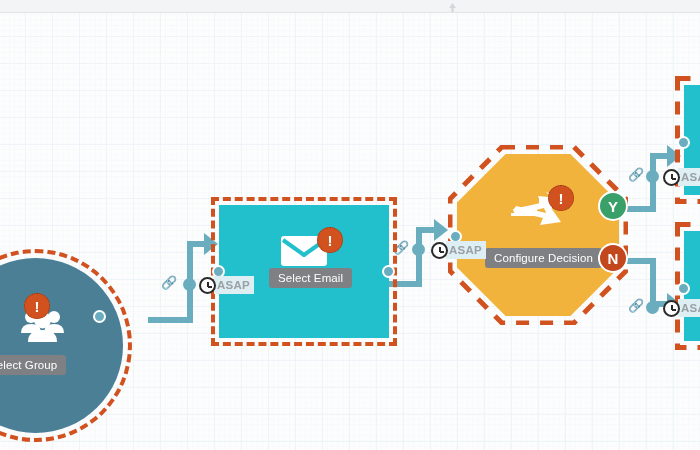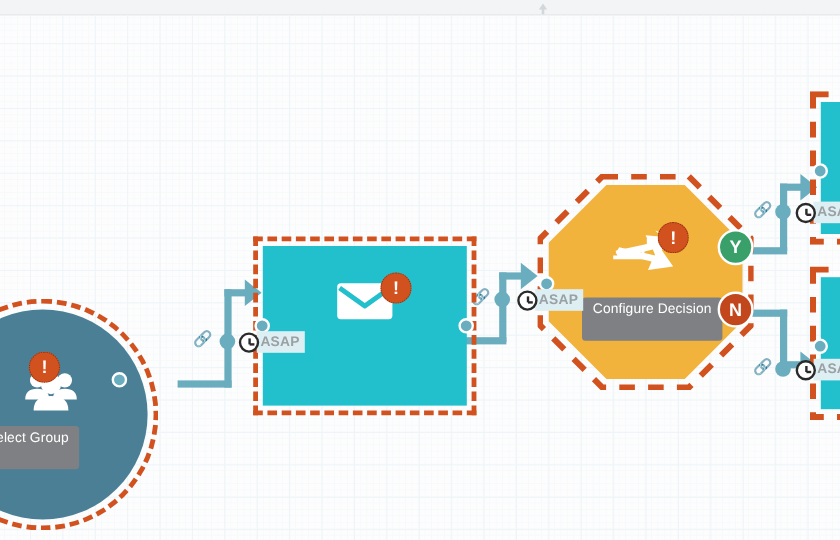--- a/index.html
+++ b/index.html
@@ -59,21 +59,21 @@
     box-sizing: border-box;
     pointer-events: none;
   }
 
   .node-label {
     position: absolute;
     background: #7f8083;
     color: #ffffff;
     font-size: 11.5px;
     line-height: 20px;
-    height: 36px;
+    height: 20px;
     padding: 0 9px;
     border-radius: 3px;
     white-space: nowrap;
     letter-spacing: .1px;
   }
 
   .warn-badge {
     position: absolute;
     width: 26px; height: 26px;
     border-radius: 50%;
@@ -324,20 +324,21 @@
       <div class="sel-ring"></div>
       <div id="select-email-rect"></div>
 
       <svg class="icon-svg" style="position:absolute; left:60px; top:28px; width:50px; height:36px;" viewBox="0 0 50 36">
         <rect x="2" y="3" width="46" height="30" rx="3" fill="#ffffff"></rect>
         <path d="M4 7 L25 22 L46 7" fill="none" stroke="#22BFCC" stroke-width="4" stroke-linejoin="round"></path>
       </svg>
 
       <div class="warn-badge" style="left:98px; top:22px;">!</div>
 
+      <div class="node-label" style="left:50px; top:63px;">Select Email</div>
 
       <div class="port" style="left:-7px; top:60px;"></div>
       <div class="port" style="left:163px; top:60px;"></div>
     </div>
 
     <div id="decision-node" class="node">
       <svg id="decision-ring" viewBox="0 0 180 180" preserveAspectRatio="none">
         <polygon points="54,2 126,2 178,54 178,126 126,178 54,178 2,126 2,54" fill="none" stroke="#D1511F" stroke-width="5" stroke-dasharray="13 11"></polygon>
       </svg>
       <div id="decision-oct"></div>

